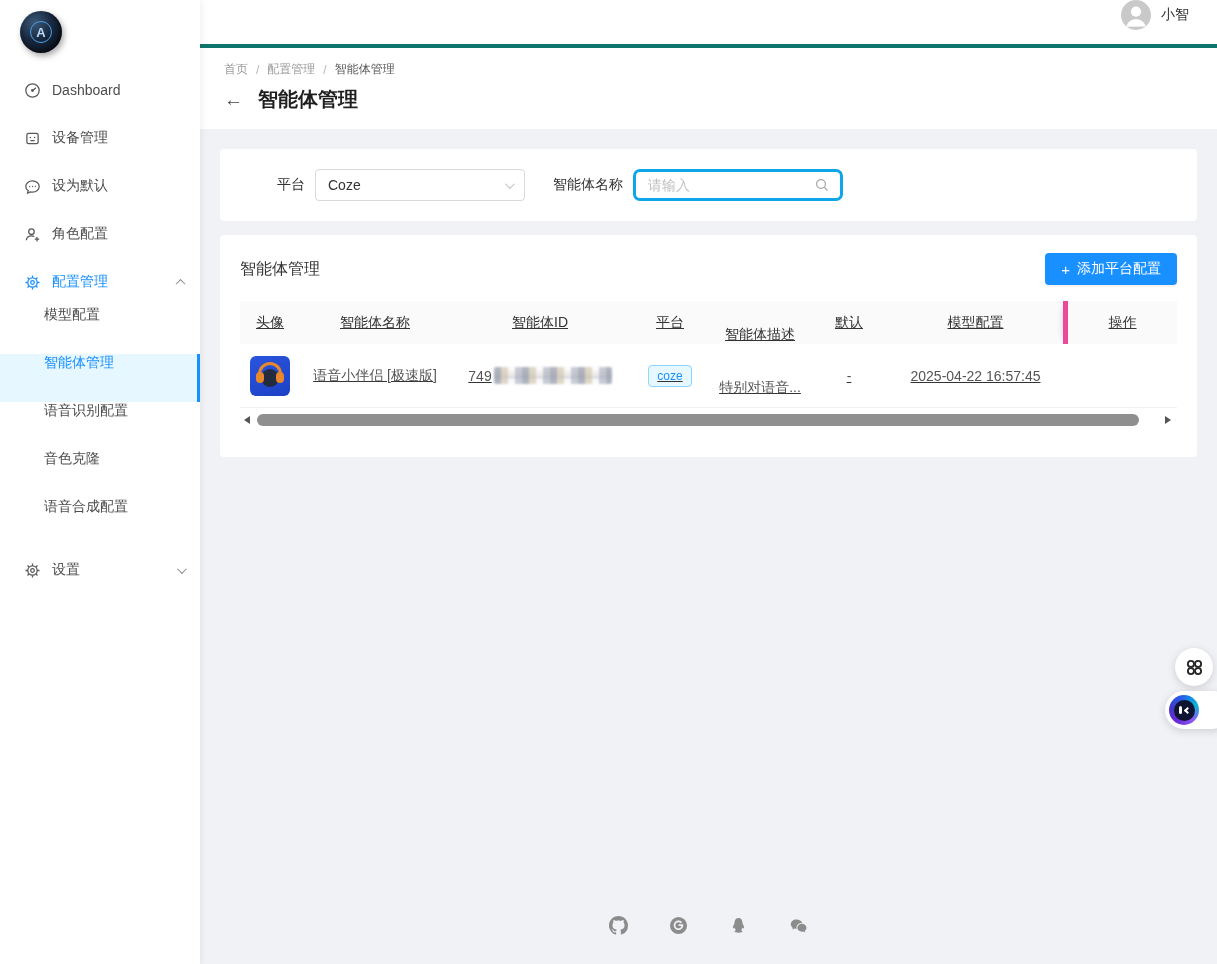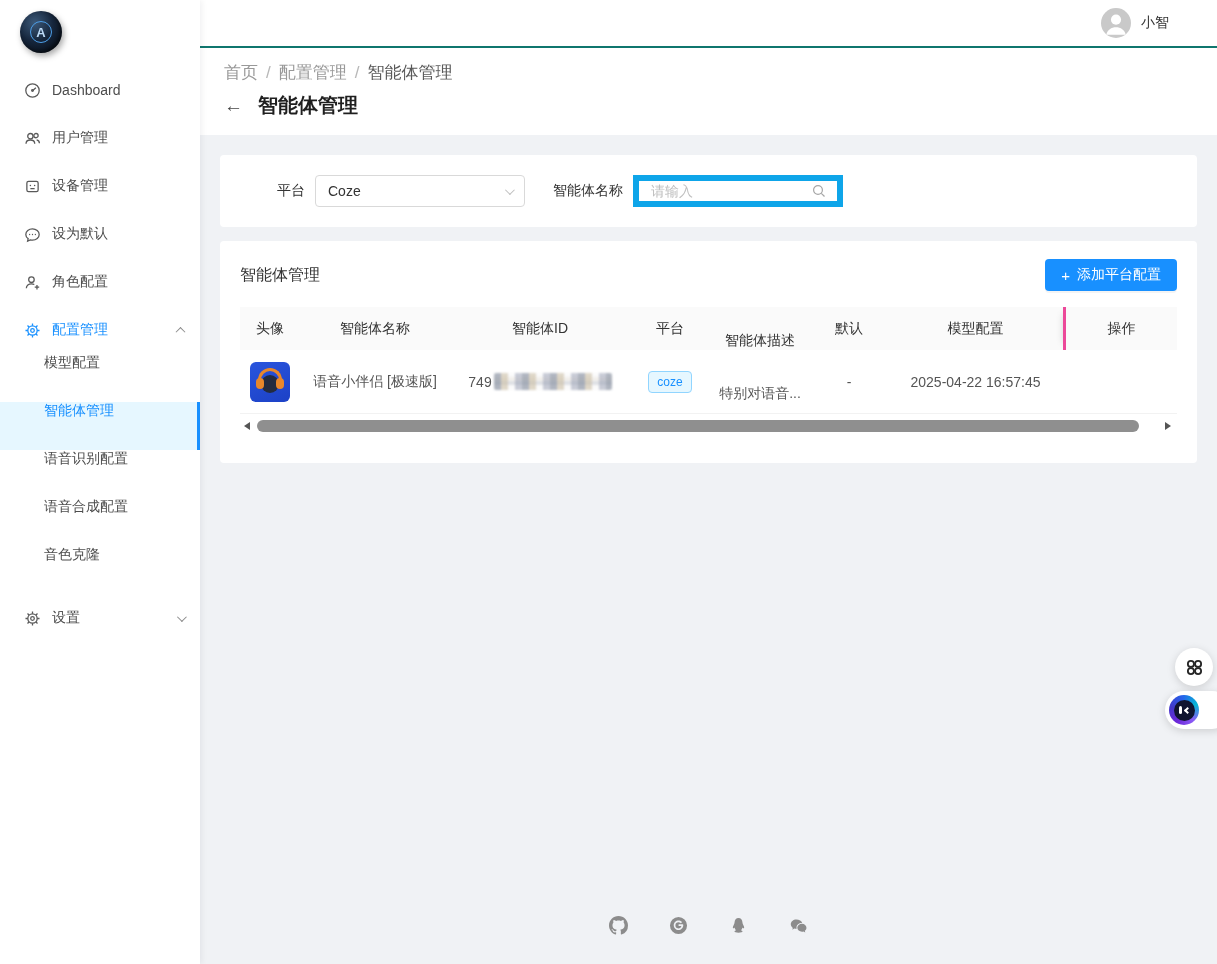--- a/index.html
+++ b/index.html
@@ -24,64 +24,64 @@
   .menu-item.active-parent svg { stroke:#1890ff; }
   .menu-item .spacer { flex:1; }
   .chev { width:7px; height:7px; border-right:1.4px solid #8c8c8c; border-bottom:1.4px solid #8c8c8c; display:inline-block; }
   .chev.up { transform:rotate(-135deg) translate(-1px,-1px); }
   .chev.down { transform:rotate(45deg) translateY(-2px); }
   .submenu-item { height:48px; display:flex; align-items:flex-start; padding-left:44px; cursor:pointer; color:#4d4d4d; }
   .submenu-item.selected { background:#e6f7ff; color:#1890ff; border-right:3px solid #1890ff; }
 
   
   .main { flex:1; display:flex; flex-direction:column; min-width:0; }
-  .topbar { height:48px; background:#fff; display:flex; align-items:center; justify-content:flex-end;
-    padding-right:48px; border-bottom:2px solid #0f766e; }
+  .topbar { height:48px; background:#fff; display:flex; align-items:flex-start; justify-content:flex-end;
+    padding-right:28px; border-bottom:4px solid #0f766e; }
   .user-chip { display:flex; align-items:center; gap:10px; cursor:pointer; }
   .avatar-circle { width:30px; height:30px; border-radius:50%; background:#c9c9c9; display:flex; align-items:flex-end; justify-content:center; overflow:hidden; }
   .user-name { color:#333; }
 
   .page-header { background:#fff; padding:13px 24px 16px; }
-  .breadcrumb { font-size:17px; color:#999; display:flex; gap:8px; align-items:center; }
+  .breadcrumb { font-size:12px; color:#999; display:flex; gap:8px; align-items:center; }
   .breadcrumb .sep { color:#b8b8b8; }
   .breadcrumb .last { color:#595959; }
   .title-row { display:flex; align-items:center; gap:15px; margin-top:8px; }
   .back-arrow { font-size:19px; color:#444; cursor:pointer; line-height:1; }
   .page-title { font-size:20px; font-weight:bold; color:#1f1f1f; }
 
   .content { flex:1; display:flex; flex-direction:column; padding:20px 20px 0; overflow:hidden; }
 
   
   .filter-card { background:#fff; border-radius:4px; padding:20px 24px; display:flex; align-items:center; margin-bottom:14px; }
   .f-label { margin-right:10px; color:#333; }
   .select-box { width:210px; height:32px; border:1px solid #d9d9d9; border-radius:4px; background:#fff;
     display:flex; align-items:center; padding:0 12px; cursor:pointer; }
   .select-box .sel-val { flex:1; color:#333; }
   .select-box .chev, .mini-select .chev { border-color:#bfbfbf; }
   .gap28 { width:28px; }
-  .input-box { width:210px; height:32px; border:6px solid #0ea5e9; border-radius:0; background:#fff;
+  .input-box { width:210px; height:32px; border:3px solid #0ea5e9; border-radius:7px; background:#fff;
     display:flex; align-items:center; padding:0 10px 0 12px; }
   .input-box input { border:none; outline:none; flex:1; font-size:14px; font-family:inherit; color:#333; min-width:0; }
   .input-box input::placeholder { color:#bfbfbf; }
 
   
   .table-card { background:#fff; border-radius:4px; padding:18px 20px 14px; }
   .card-head { display:flex; align-items:center; justify-content:space-between; margin-bottom:16px; }
   .card-title { font-size:16px; color:#333; font-weight:500; }
   .add-btn { background:#1890ff; color:#fff; border:none; height:32px; padding:0 16px; border-radius:4px;
     font-size:14px; display:flex; align-items:center; gap:7px; cursor:pointer; box-shadow:0 2px 0 rgba(0,0,0,.045); }
   .add-btn .plus { font-size:15px; line-height:1; }
 
-  .tbl { width:100%; }
+  .tbl { width:100%;text-decoration:underline; }
   .t-row { display:flex; align-items:center; }
   .t-head { background:#fafafa; height:43px; font-weight:500; color:#333; }
   .t-body { height:64px; border-bottom:1px solid #f2f2f2; color:#555; }
   .t-cell { text-align:center; display:flex; align-items:center; justify-content:center; flex-shrink:0; }
   .c0{width:60px;} .c1{width:150px;} .c2{width:180px;} .c3{width:80px;} .c4{width:100px;margin-top:24px;} .c5{width:78px;} .c6{width:175px;}
-  .c7 { flex:1; border-left:3px solid #ec4899; align-self:stretch; box-shadow:-7px 0 7px -7px rgba(0,0,0,.15); }
+  .c7 { flex:1; border-left:5px solid #ec4899; align-self:stretch; box-shadow:-7px 0 7px -7px rgba(0,0,0,.15); }
   .t-head .c7 { background:#fafafa; }
   .t-body .c7 { background:#fff; }
 
   .row-avatar { width:40px; height:40px; border-radius:6px; background:linear-gradient(155deg,#2a55dd,#1c41c6);
     position:relative; overflow:hidden; }
   .ra-head { position:absolute; left:11px; top:13px; width:18px; height:18px; border-radius:50%; background:#232b3f; }
   .ra-band { position:absolute; left:8px; top:6px; width:24px; height:14px; border:3.5px solid #e8872b; border-bottom:none;
     border-radius:12px 12px 0 0; }
   .ra-ear-l,.ra-ear-r { position:absolute; width:8px; height:11px; background:#e8872b; border-radius:4px; top:16px; }
   .ra-ear-l{ left:6px; } .ra-ear-r{ right:6px; }
@@ -144,29 +144,20 @@
       <div class="menu-item">
         <svg class="mi-icon" viewBox="0 0 16 16">
             <circle cx="8" cy="8" r="6.3"></circle>
             <path d="M8 8.2 L11.2 5.4"></path>
             <circle cx="8" cy="8" r="0.8"></circle>
           </svg>
         <span>Dashboard</span>
       </div>
       <div class="menu-item">
         <svg class="mi-icon" viewBox="0 0 16 16">
-            <circle cx="6" cy="5.8" r="2.5"></circle>
-            <path d="M1.9 13c0-2.2 1.8-3.6 4.1-3.6s4.1 1.4 4.1 3.6"></path>
-            <circle cx="11.3" cy="5.3" r="2"></circle>
-            <path d="M11.9 9.2c1.5.3 2.6 1.6 2.6 3.2"></path>
-          </svg>
-        <span>用户管理</span>
-      </div>
-      <div class="menu-item">
-        <svg class="mi-icon" viewBox="0 0 16 16">
             <rect x="2.7" y="3.2" width="10.6" height="9.6" rx="1.6"></rect>
             <circle cx="6" cy="7" r="0.7" fill="#595959" stroke="none"></circle>
             <circle cx="10" cy="7" r="0.7" fill="#595959" stroke="none"></circle>
             <path d="M6 10h4"></path>
           </svg>
         <span>设备管理</span>
       </div>
       <div class="menu-item">
         <svg class="mi-icon" viewBox="0 0 16 16">
             <path d="M8 2.7c-3.5 0-6.3 2.3-6.3 5.2 0 1.6.9 3.1 2.2 4l-.5 2.3 2.5-1.2c.7.2 1.4.3 2.1.3 3.5 0 6.3-2.4 6.3-5.3S11.5 2.7 8 2.7z"></path>
@@ -197,24 +188,24 @@
       <div class="submenu-item">
         <span>模型配置</span>
       </div>
       <div class="submenu-item selected">
         <span>智能体管理</span>
       </div>
       <div class="submenu-item">
         <span>语音识别配置</span>
       </div>
       <div class="submenu-item">
+        <span>音色克隆</span>
+      </div>
+      <div class="submenu-item">
         <span>语音合成配置</span>
-      </div>
-      <div class="submenu-item">
-        <span>音色克隆</span>
       </div>
       <div class="menu-item">
         <svg class="mi-icon" viewBox="0 0 16 16">
             <circle cx="8" cy="8" r="4.4"></circle>
             <circle cx="8" cy="8" r="1.7"></circle>
             <path d="M8 1.4v2.2 M8 12.4v2.2 M1.4 8h2.2 M12.4 8h2.2 M3.3 3.3l1.6 1.6 M11.1 11.1l1.6 1.6 M12.7 3.3l-1.6 1.6 M4.9 11.1l-1.6 1.6"></path>
           </svg>
         <span>设置</span>
         <span class="spacer"></span>
         <span class="chev down"></span>

